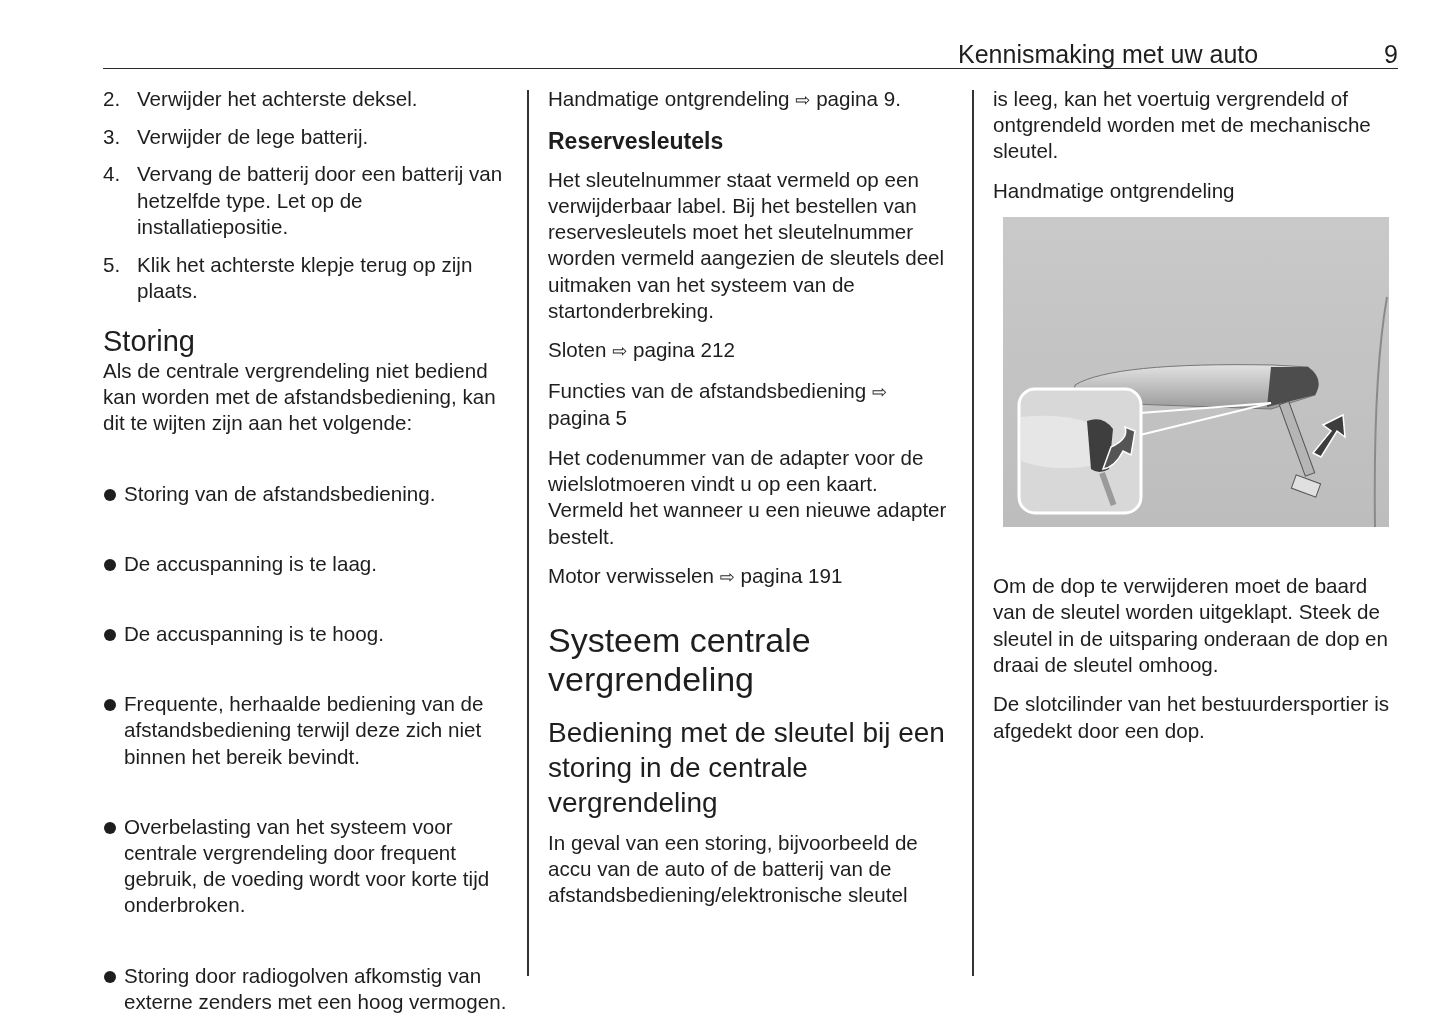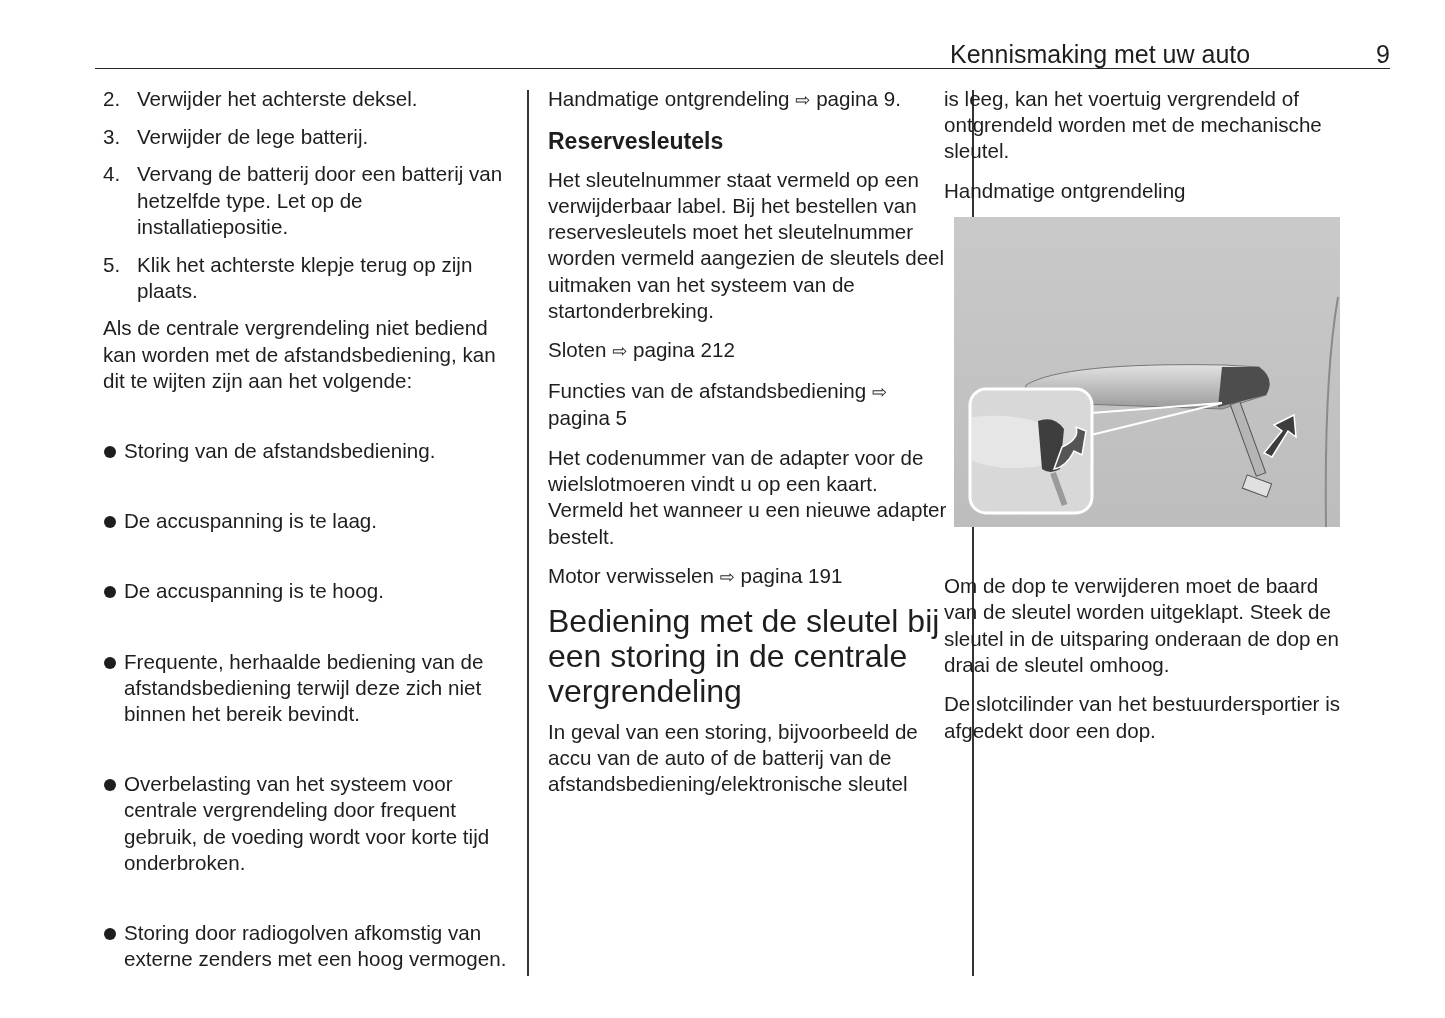--- a/index.html
+++ b/index.html
@@ -1,50 +1,50 @@
 <!DOCTYPE html>
 <html><head>
   <meta charset="utf-8">
   <style>
     html, body { margin: 0; padding: 0; background: #ffffff; }
     body {
       width: 1445px; height: 1018px; position: relative; overflow: hidden;
       font-family: "Liberation Sans", sans-serif; color: #1e1e1e;
     }
     .header {
-      position: absolute; left: 95px; top: 38px; width: 1295px; height: 30px;
+      position: absolute; left: 103px; top: 38px; width: 1295px; height: 30px;
       border-bottom: 1.5px solid #2a2a2a;
     }
     .header-title {
       position: absolute; left: 855px; top: 2px; font-size: 25px; line-height: 28px; color: #1e1e1e;
     }
     .page-number {
       position: absolute; right: 0; top: 2px; font-size: 25px; line-height: 28px;
     }
     .col { position: absolute; top: 86px; font-size: 20.6px; line-height: 26.2px; }
     .col1 { left: 103px; width: 410px; }
     .col2 { left: 548px; width: 405px; }
-    .col3 { left: 944px; width: 410px; }
+    .col3 { left: 993px; width: 410px; }
     .divider { position: absolute; top: 90px; width: 1.5px; height: 886px; background: #333; }
     .div1 { left: 527px; }
     .div2 { left: 972px; }
 
     p { margin: 0 0 13.5px 0; }
     ol.steps { list-style: none; margin: 0; padding: 0; }
     ol.steps li { position: relative; padding-left: 34px; margin-bottom: 11.5px; }
     ol.steps li .num { position: absolute; left: 0; top: 0; }
     h2.h-storing { font-size: 29px; font-weight: normal; line-height: 30px; margin: 22px 0 2px 0; }
     ul.bullets { list-style: none; margin: 0; padding: 0; }
     ul.bullets li { position: relative; padding-left: 21px; margin-bottom: 12px; margin-top: 44px; }
     ul.bullets li .dot {
       position: absolute; left: 1px; top: 8px; width: 12px; height: 12px; border-radius: 50%; background: #1e1e1e;
     }
     h3.h-sub { font-size: 23px; font-weight: bold; line-height: 28px; margin: 0 0 12px 0; }
     h1.h-main { font-size: 34px; font-weight: normal; line-height: 39px; margin: 30px 0 16px 0; }
-    h2.h-sec { font-size: 32px; font-weight: normal; line-height: 35px; margin: 0 0 10px 0; }
+    h2.h-sec { font-size: 28px; font-weight: normal; line-height: 35px; margin: 0 0 10px 0; }
     h4.h-small { font-size: 20.6px; font-weight: normal; line-height: 26px; margin: 0 0 13px 0; }
     .arrow { font-size: 18px; }
     .figure {
       width: 386px; height: 310px; margin: 0 0 46px 10px; background: #cfcfcf; position: relative;
     }
     .figure svg { display: block; }
   </style>
 </head>
 <body>
 
@@ -56,20 +56,21 @@
 <div class="divider div1"></div>
 <div class="divider div2"></div>
 
 <div class="col col1">
   <ol class="steps">
     <li><span class="num">2.</span><span>Verwijder het achterste deksel.</span></li>
     <li><span class="num">3.</span><span>Verwijder de lege batterij.</span></li>
     <li><span class="num">4.</span><span>Vervang de batterij door een batterij van hetzelfde type. Let op de installatiepositie.</span></li>
     <li><span class="num">5.</span><span>Klik het achterste klepje terug op zijn plaats.</span></li>
   </ol>
+  <h2 class="h-storing">Storing</h2>
   <p>Als de centrale vergrendeling niet bediend kan worden met de afstandsbediening, kan dit te wijten zijn aan het volgende:</p>
   <ul class="bullets">
     <li><span class="dot"></span><span>Storing van de afstandsbediening.</span></li>
     <li><span class="dot"></span><span>De accuspanning is te laag.</span></li>
     <li><span class="dot"></span><span>De accuspanning is te hoog.</span></li>
     <li><span class="dot"></span><span>Frequente, herhaalde bediening van de afstandsbediening terwijl deze zich niet binnen het bereik bevindt.</span></li>
     <li><span class="dot"></span><span>Overbelasting van het systeem voor centrale vergrendeling door frequent gebruik, de voeding wordt voor korte tijd onderbroken.</span></li>
     <li><span class="dot"></span><span>Storing door radiogolven afkomstig van externe zenders met een hoog vermogen.</span></li>
   </ul>
 </div>
@@ -91,20 +92,21 @@
     <span>Functies van de afstandsbediening</span>
     <span class="arrow">⇨</span><br>
     <span>pagina 5</span>
   </p>
   <p>Het codenummer van de adapter voor de wielslotmoeren vindt u op een kaart. Vermeld het wanneer u een nieuwe adapter bestelt.</p>
   <p>
     <span>Motor verwisselen</span>
     <span class="arrow">⇨</span>
     <span>pagina 191</span>
   </p>
+  <h1 class="h-main">Systeem centrale vergrendeling</h1>
   <h2 class="h-sec">Bediening met de sleutel bij een storing in de centrale vergrendeling</h2>
   <p>In geval van een storing, bijvoorbeeld de accu van de auto of de batterij van de afstandsbediening/elektronische sleutel</p>
 </div>
 
 <div class="col col3">
   <p>is leeg, kan het voertuig vergrendeld of ontgrendeld worden met de mechanische sleutel.</p>
   <h4 class="h-small">Handmatige ontgrendeling</h4>
   <div class="figure" title="Door handle with lock cylinder cap removed using mechanical key">
     <svg width="386" height="310" viewBox="0 0 386 310">
       <defs>

